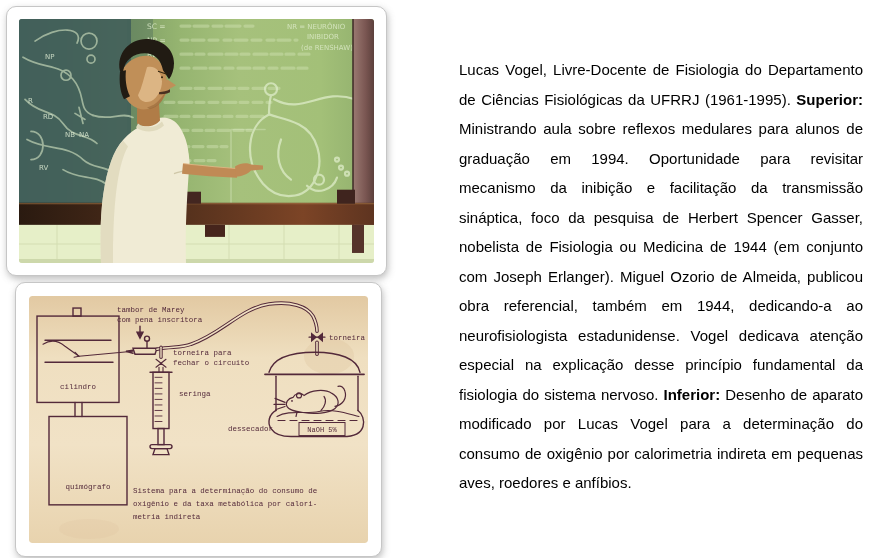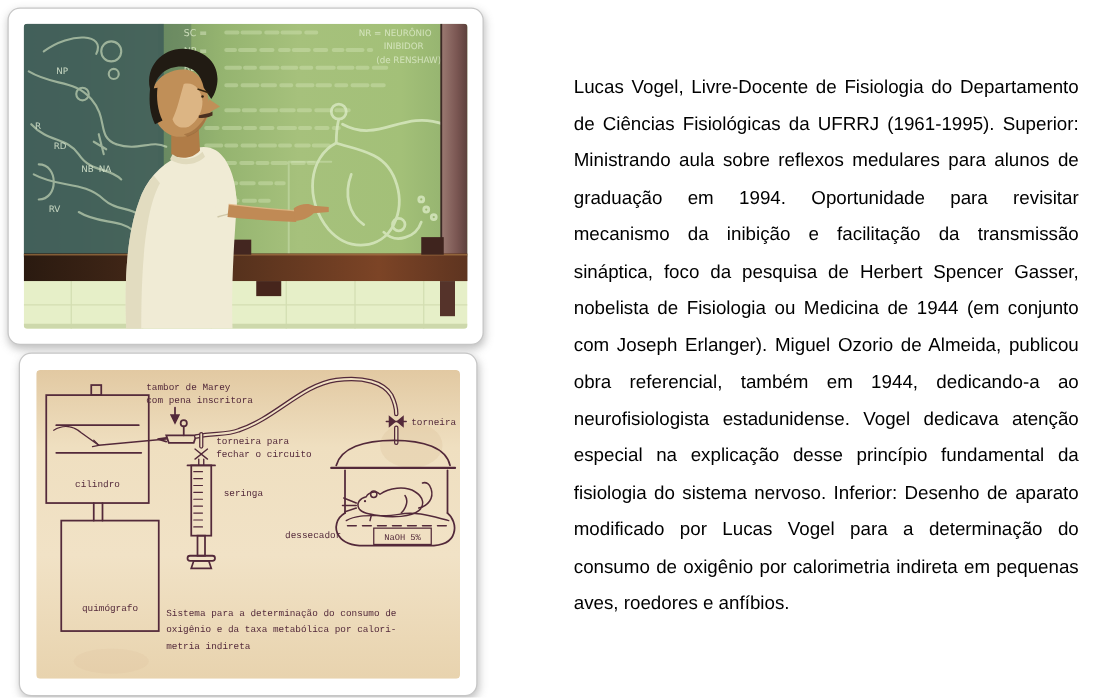--- a/index.html
+++ b/index.html
@@ -13,21 +13,21 @@
     box-sizing:border-box;
   }
   .frame-top{left:6px;top:6px;width:381px;height:270px;padding:12px;}
   .frame-bottom{left:15px;top:282px;width:367px;height:275px;padding:13px;}
   .figure-frame svg{display:block;width:100%;height:100%;border-radius:3px;}
   .caption{
     position:absolute;left:459px;top:40px;width:404px;
     font-size:15px;line-height:29.5px;color:#000;
     text-align:justify;text-align-last:left;
   }
-  .caption .bold{font-weight:normal;}
+  .caption .bold{font-weight:bold;}
   .mono{font-family:"Liberation Mono","DejaVu Sans Mono",monospace;}
 </style>
 </head>
 <body>
 
 <div class="figure-frame frame-top">
   <svg viewBox="0 0 355 243" preserveAspectRatio="none">
     <defs>
       <linearGradient id="boardGrad" x1="0" y1="0" x2="1" y2="0">
         <stop offset="0" stop-color="#47635a"></stop>

